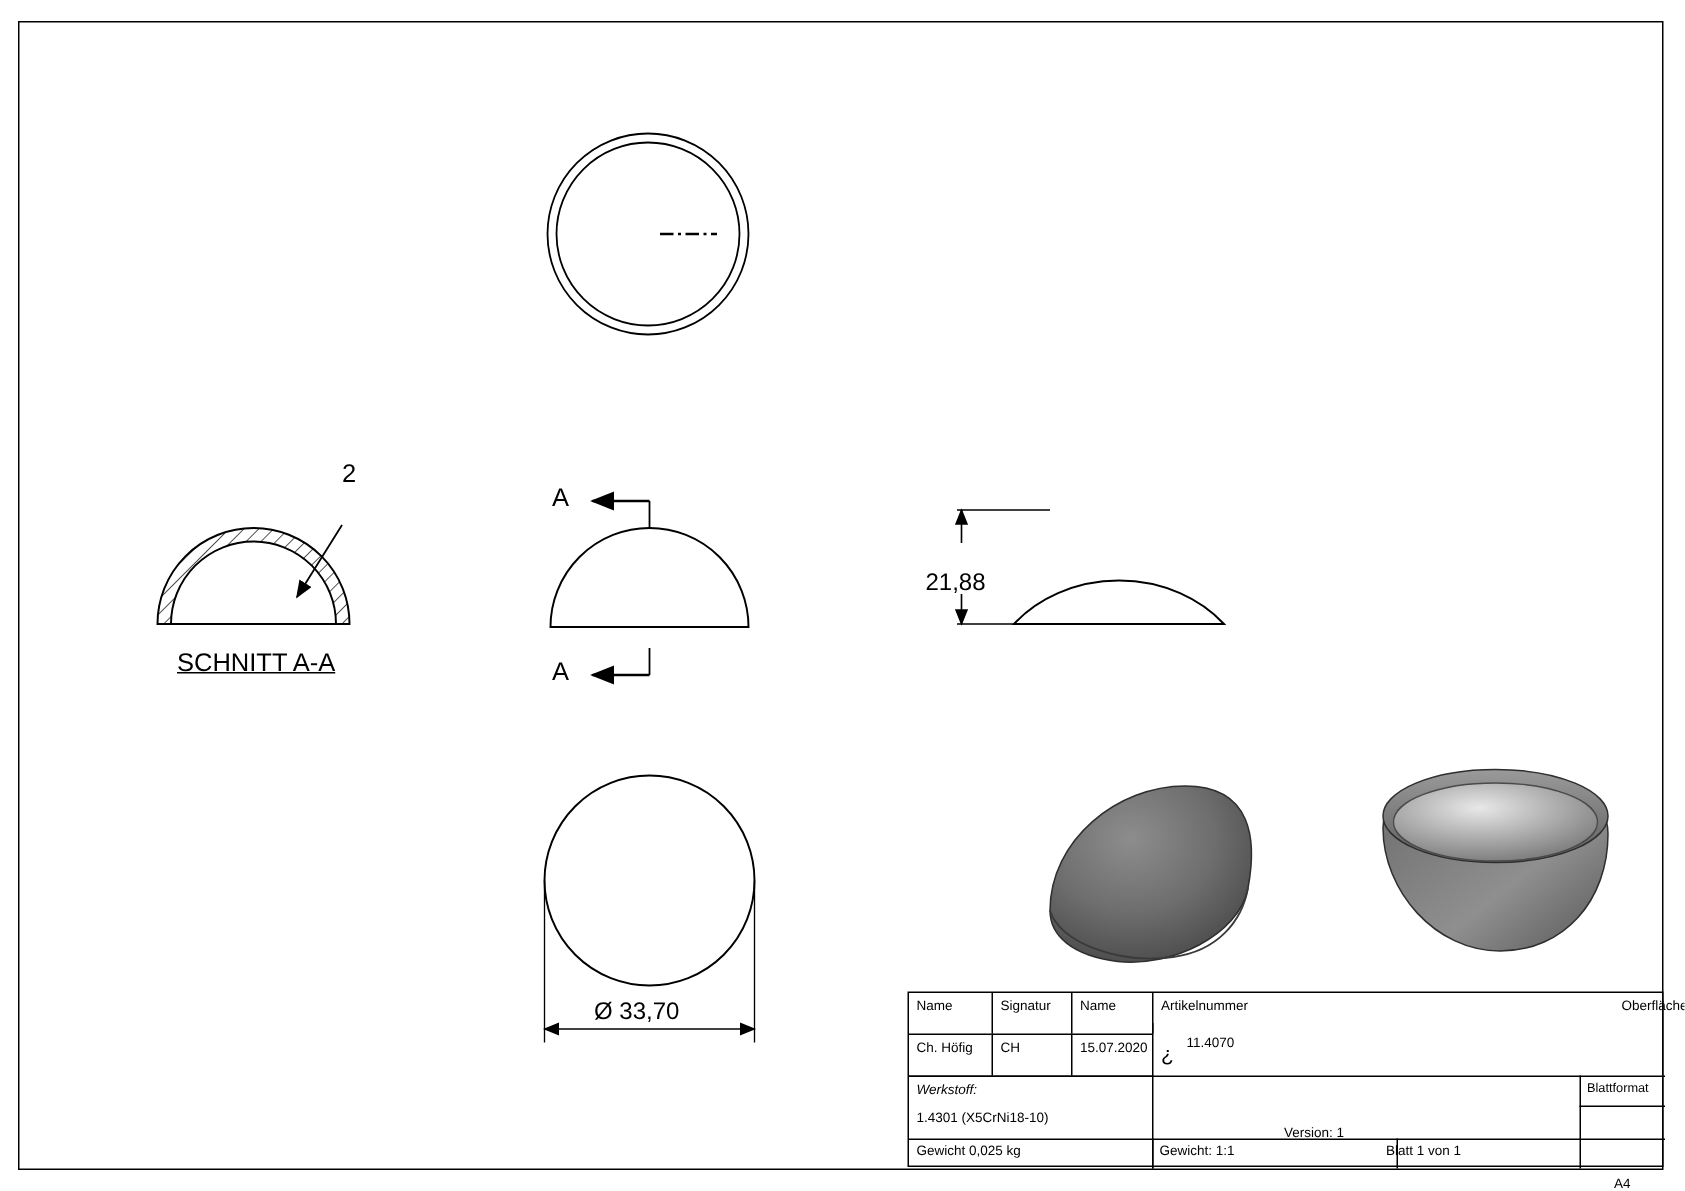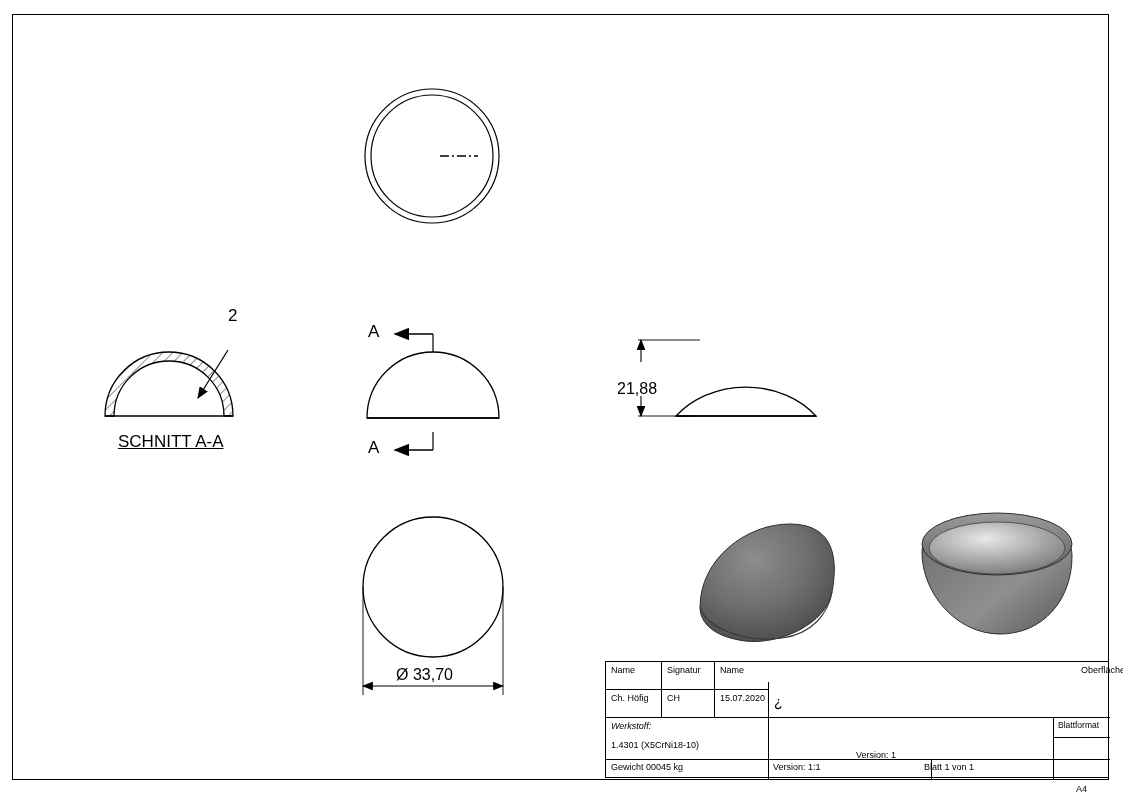--- a/index.html
+++ b/index.html
@@ -177,41 +177,43 @@
 
   <div class="lbl dimtext" style="left:617px; top:380px;">21,88</div>
 
   <div class="lbl dimtext" style="left:396px; top:666px;">Ø 33,70</div>
 
   <div class="tb">
 
     <div class="cell cc" style="left:0; top:0; width:55px; height:27px;">Name</div>
     <div class="cell cc bl" style="left:55px; top:0; width:53px; height:27px;">Signatur</div>
     <div class="cell cc bl" style="left:108px; top:0; width:54px; height:27px;">Name</div>
+    <div class="cell bl" style="left:162px; top:0; width:342px; height:27px;">Artikelnummer</div>
     <div class="cell" style="left:470px; top:0; width:200px; height:27px;">Oberfläche:  Roh</div>
 
     <div class="cell cc bt" style="left:0; top:27px; width:55px; height:28px;">Ch. Höfig</div>
     <div class="cell cc bt bl" style="left:55px; top:27px; width:53px; height:28px;">CH</div>
     <div class="cell cc bt bl" style="left:108px; top:27px; width:54px; height:28px;">15.07.2020</div>
 
     <div class="cell bl" style="left:162px; top:20px; width:40px; height:36px; font-size:14px; padding-top:12px;">¿</div>
+    <div class="cell big" style="left:180px; top:20px; width:250px; height:36px; padding-top:8px;">11.4070</div>
 
     <div class="cell bt" style="left:0; top:55px; width:162px; height:20px;font-style:italic;">Werkstoff:</div>
     <div class="cell" style="left:0; top:75px; width:162px; height:22px;">1.4301 (X5CrNi18-10)</div>
 
     <div style="position:absolute; left:162px; top:55px; width:0; height:62px; border-left:1.2px solid #000;"></div>
     <div style="position:absolute; left:0; top:55px; width:504px; height:0; border-top:1.2px solid #000;"></div>
 
     <div style="position:absolute; left:447px; top:55px; width:0; height:62px; border-left:1.2px solid #000;"></div>
     <div class="cell cc" style="left:447px; top:55px; width:57px; height:20px; font-size:8.5px;">Blattformat</div>
     <div style="position:absolute; left:447px; top:75px; width:57px; height:0; border-top:1.2px solid #000;"></div>
     <div class="cell a4" style="left:447px; top:75px; width:57px; height:22px; padding-top:3px;">A4</div>
 
     <div style="position:absolute; left:0; top:97px; width:504px; height:0; border-top:1.2px solid #000;"></div>
-    <div class="cell" style="left:0; top:97px; width:162px; height:20px;">Gewicht 00045 kg</div>
+    <div class="cell" style="left:0; top:97px; width:162px; height:20px;">Gewicht 0,025 kg</div>
     <div style="position:absolute; left:162px; top:97px; width:0; height:20px; border-left:1.2px solid #000;"></div>
-    <div class="cell" style="left:162px; top:97px; width:80px; height:20px;">Version: 1:1</div>
+    <div class="cell" style="left:162px; top:97px; width:80px; height:20px;">Gewicht: 1:1</div>
     <div class="cell" style="left:245px; top:85px; width:80px; height:20px;">Version: 1</div>
     <div style="position:absolute; left:325px; top:97px; width:0; height:20px; border-left:1.2px solid #000;"></div>
     <div class="cell" style="left:313px; top:97px; width:120px; height:20px;">Blatt 1 von 1</div>
   </div>
 
 </div>
 
 </body></html>

